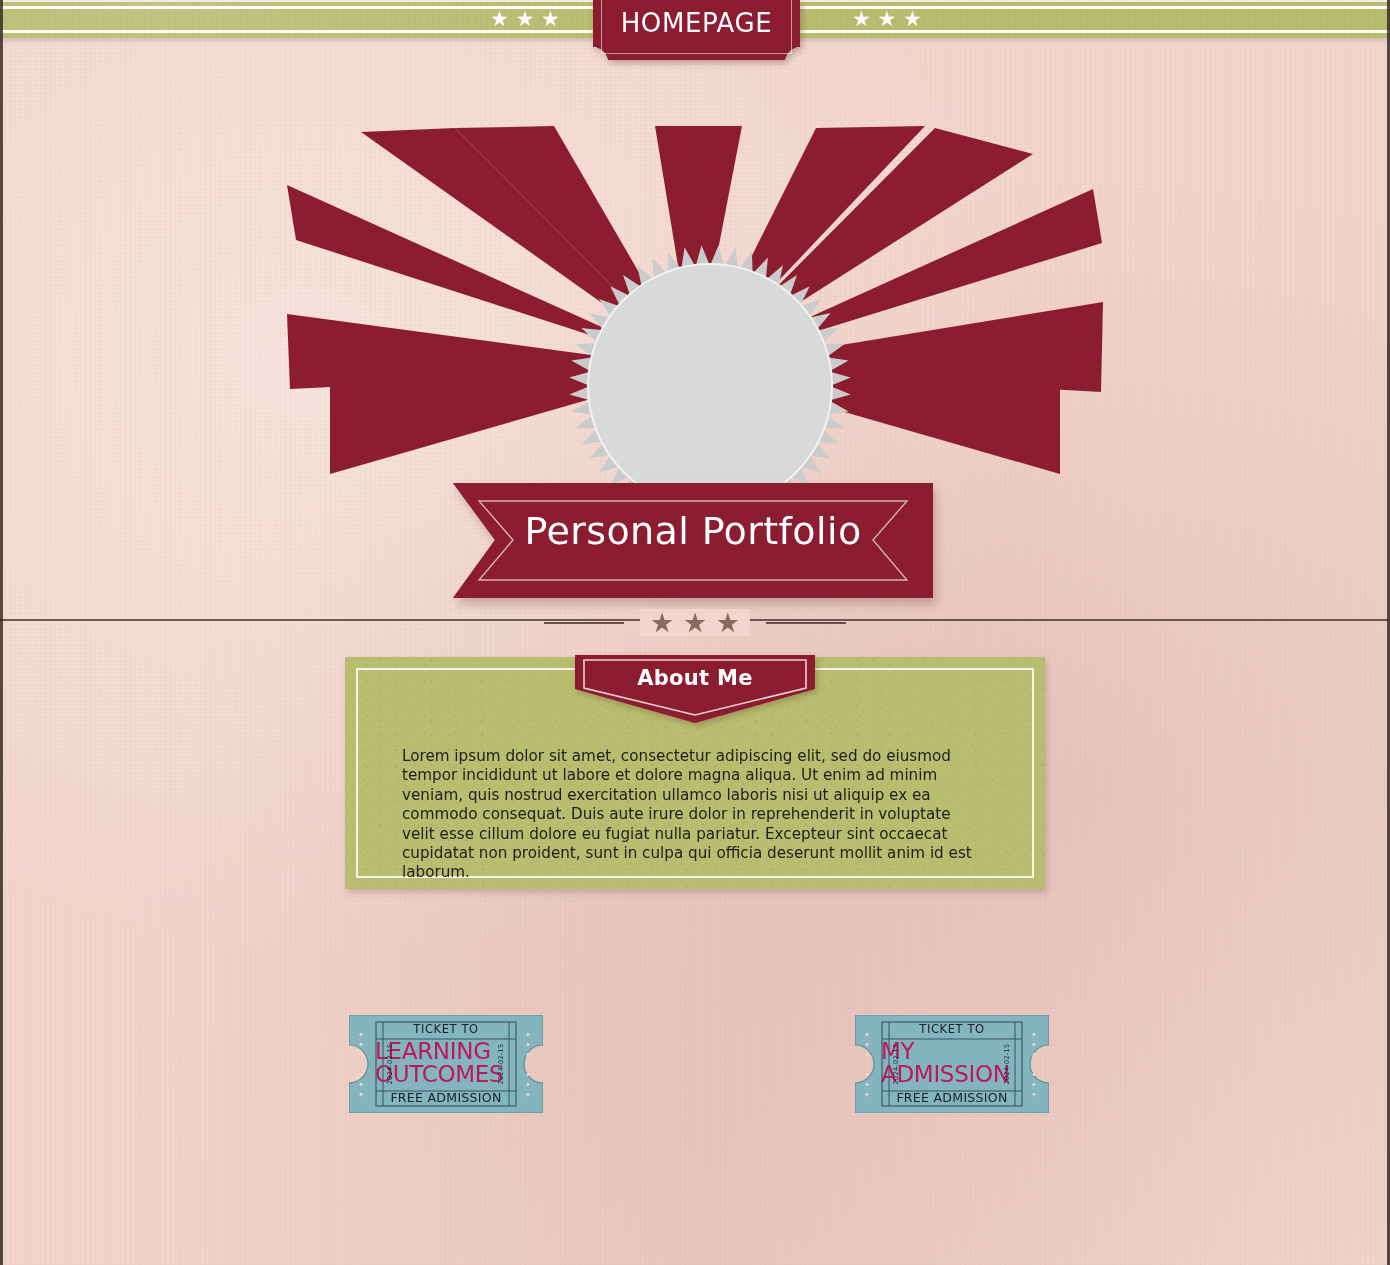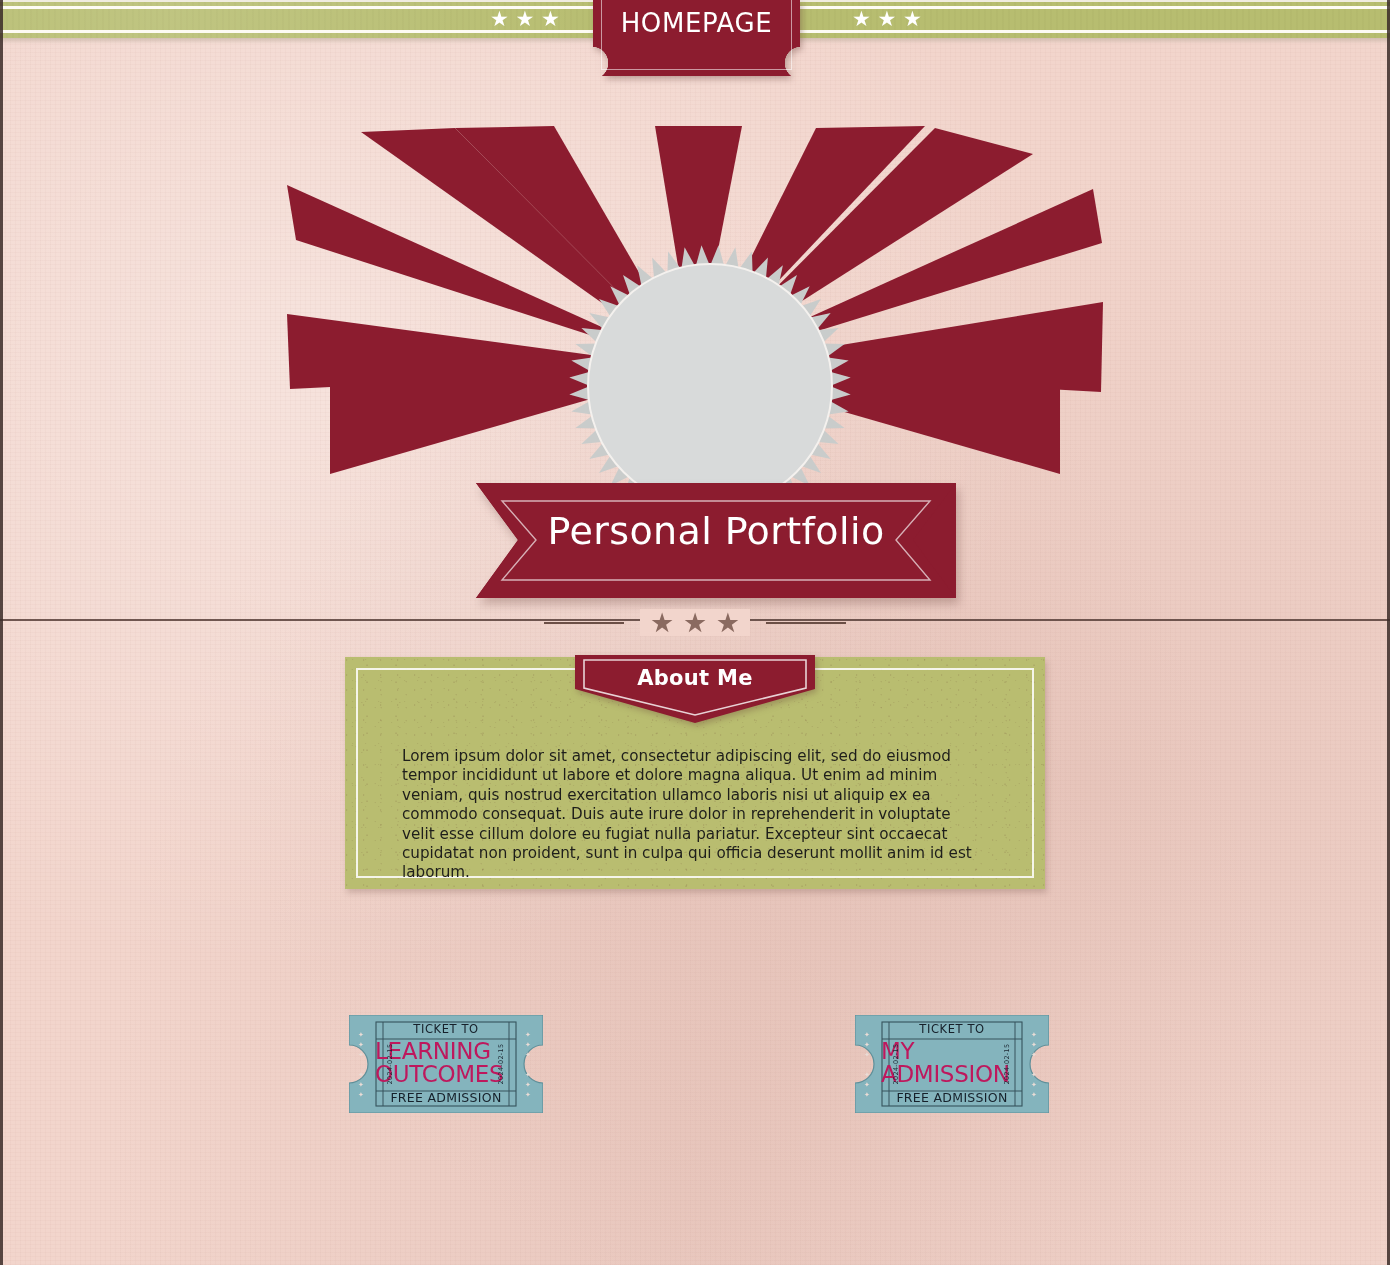--- a/index.html
+++ b/index.html
@@ -46,21 +46,21 @@
 
   .banner-stars {
     position: absolute; top: 9px; display: flex; gap: 13px;
     color: #ffffff; font-size: 21px; line-height: 21px; letter-spacing: 0;
   }
   #stars-left  { left: 490px; }
   #stars-right { left: 852px; }
 
   
   #homepage-tab {
-    position: absolute; left: 593px; top: 0; width: 207px; height: 76px;
+    position: absolute; left: 593px; top: 0; width: 207px; height: 60px;
     filter: drop-shadow(2px 3px 3px rgba(90,50,45,.35));
   }
   #homepage-tab .plate {
     position:absolute; inset:0;
     background:#8c1c2f;
     -webkit-mask-image: radial-gradient(circle 16px at -1px 63px, transparent 16px, #000 16.5px),
                         radial-gradient(circle 16px at 208px 63px, transparent 16px, #000 16.5px);
     -webkit-mask-composite: source-in;
     mask-image: radial-gradient(circle 16px at -1px 63px, transparent 16px, #000 16.5px),
                 radial-gradient(circle 16px at 208px 63px, transparent 16px, #000 16.5px);
@@ -75,21 +75,21 @@
     position:absolute; left:0; right:0; top:8px;
     text-align:center; color:#fff; font-size:26px; letter-spacing:.6px;
     font-family:"DejaVu Sans", sans-serif;
   }
 
   
   #sunburst { position:absolute; left:0; top:44px; width:1390px; height:470px; overflow:hidden; }
   #sunburst svg { display:block; }
 
   
-  #ribbon-wrap { position:absolute; left:476px; top:483px; width:480px; height:128px;
+  #ribbon-wrap { position:absolute; left:453px; top:483px; width:480px; height:128px;
     filter: drop-shadow(3px 6px 5px rgba(120,80,75,.35)); }
   #ribbon-wrap svg { display:block; }
   #ribbon-label {
     position:absolute; left:0; right:0; top:26px; text-align:center;
     color:#ffffff; font-size:38px; letter-spacing:.4px;
   }
 
   
   #hrule { position:absolute; left:0; top:619px; width:1390px; height:2px; background:#584039; opacity:.85; }
   #star-divider {

